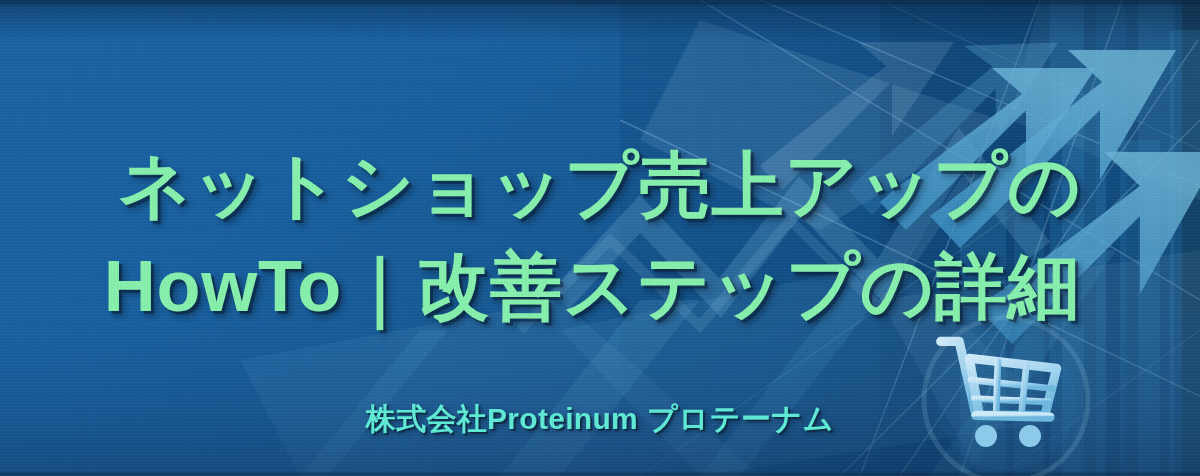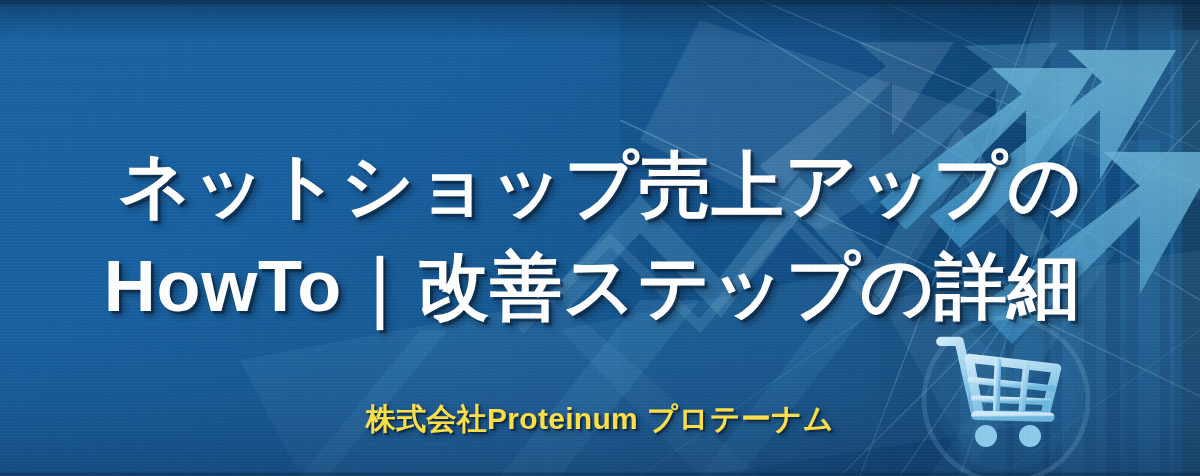--- a/index.html
+++ b/index.html
@@ -26,21 +26,21 @@
   
   #content {
     position: absolute;
     inset: 0;
     z-index: 5;
     display: flex;
     flex-direction: column;
     align-items: center;
   }
   .title-line {
-    color: #ffffff;
+    color: #86efac;
     font-weight: 700;
     letter-spacing: 0.01em;
     white-space: nowrap;
     text-shadow:
        3px 3px 0 rgba(8, 30, 52, 0.55),
        5px 5px 6px rgba(6, 24, 44, 0.45);
   }
   #title-line-1 {
     position: absolute;
     top: 142px;
@@ -62,21 +62,21 @@
   #title-line-2 .sep {
     padding: 0 2px;
     font-weight: 600;
   }
   #subtitle {
     position: absolute;
     top: 400px;
     left: 0;
     right: 0;
     text-align: center;
-    color: #fde047;
+    color: #5eead4;
     font-size: 30px;
     font-weight: 700;
     line-height: 38px;
     white-space: nowrap;
     letter-spacing: 0.01em;
     text-shadow:
        2px 2px 0 rgba(8, 28, 50, 0.6),
        3px 3px 5px rgba(6, 22, 42, 0.5);
   }
   #subtitle .kana {

